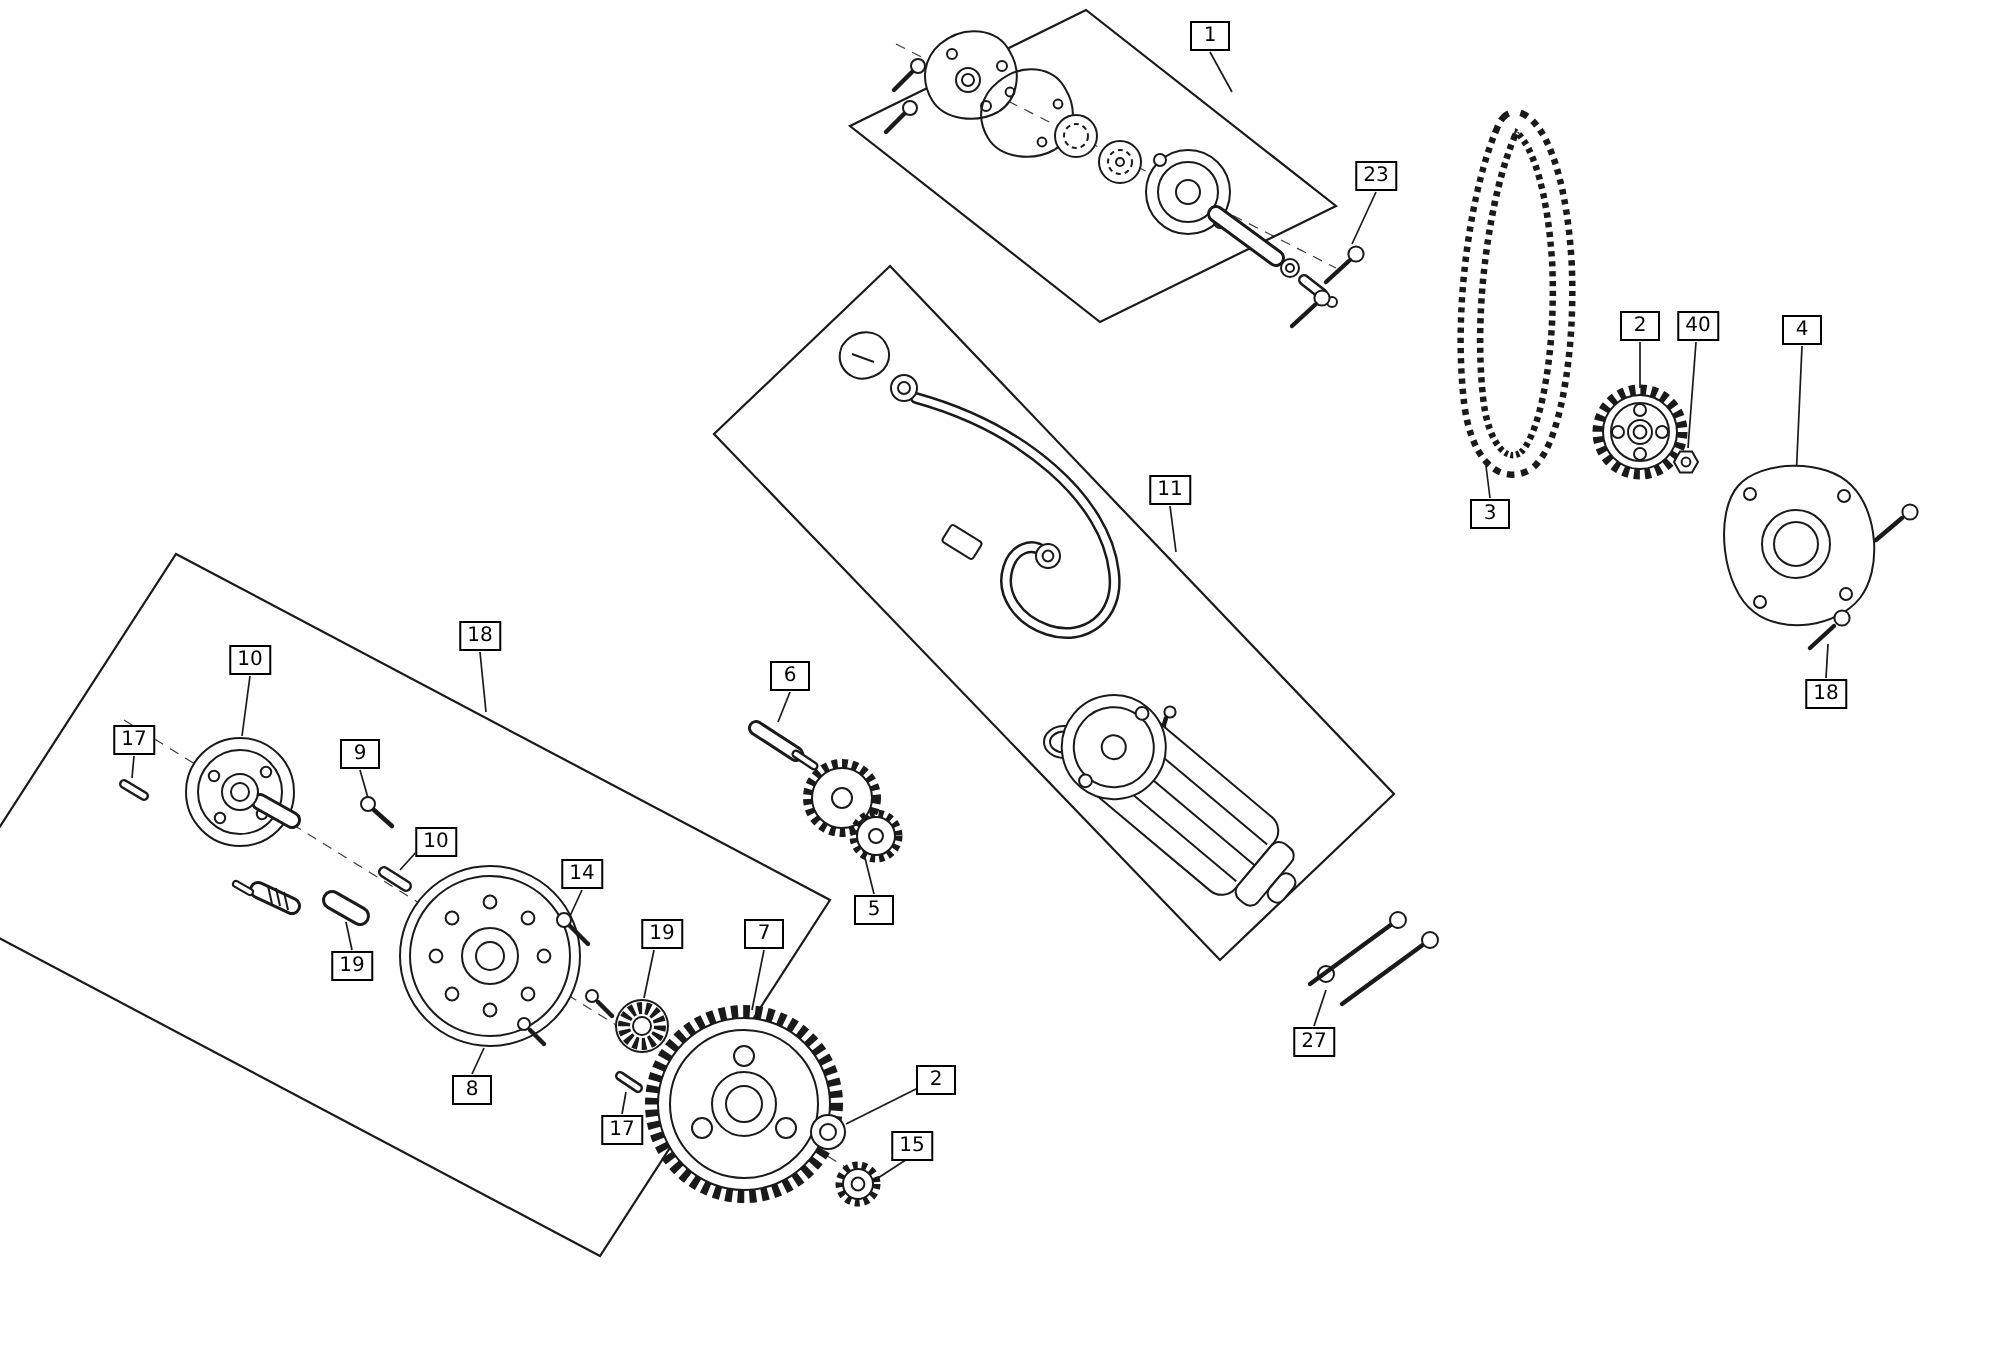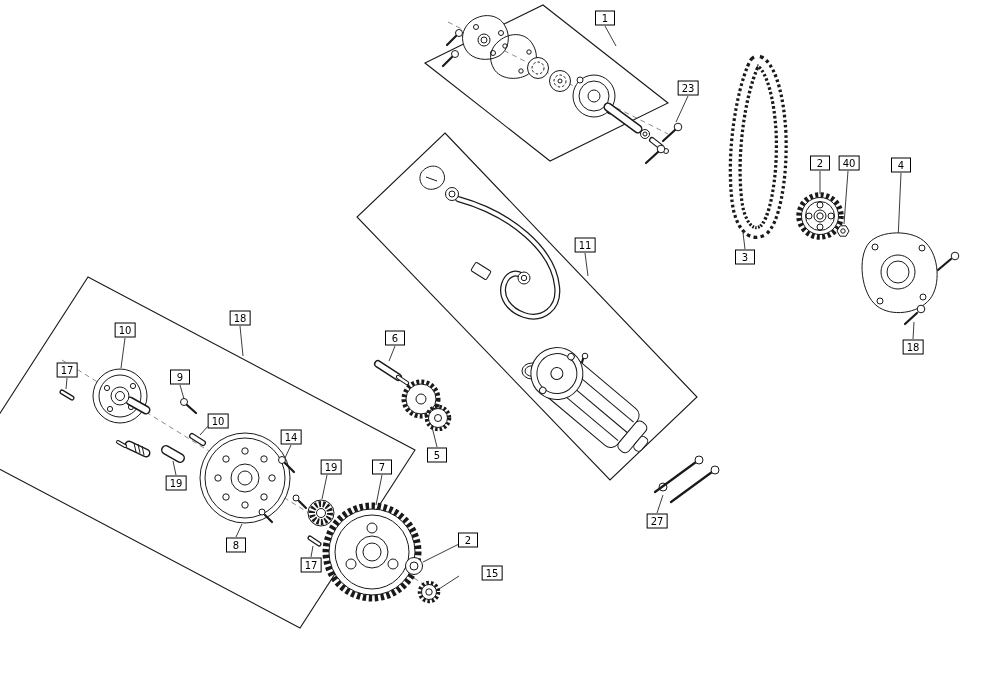--- a/index.html
+++ b/index.html
@@ -318,15 +318,15 @@
 <div class="callout" style="left:218px;top:421px">10</div>
 <div class="callout" style="left:291px;top:437px">14</div>
 <div class="callout" style="left:437px;top:455px">5</div>
 <div class="callout" style="left:331px;top:467px">19</div>
 <div class="callout" style="left:382px;top:467px">7</div>
 <div class="callout" style="left:176px;top:483px">19</div>
 <div class="callout" style="left:657px;top:521px">27</div>
 <div class="callout" style="left:468px;top:540px">2</div>
 <div class="callout" style="left:236px;top:545px">8</div>
 <div class="callout" style="left:311px;top:565px">17</div>
-<div class="callout" style="left:492px;top:573px">15</div>
+<div class="callout" style="left:456px;top:573px">15</div>
 
 </div>
 
 </body></html>

